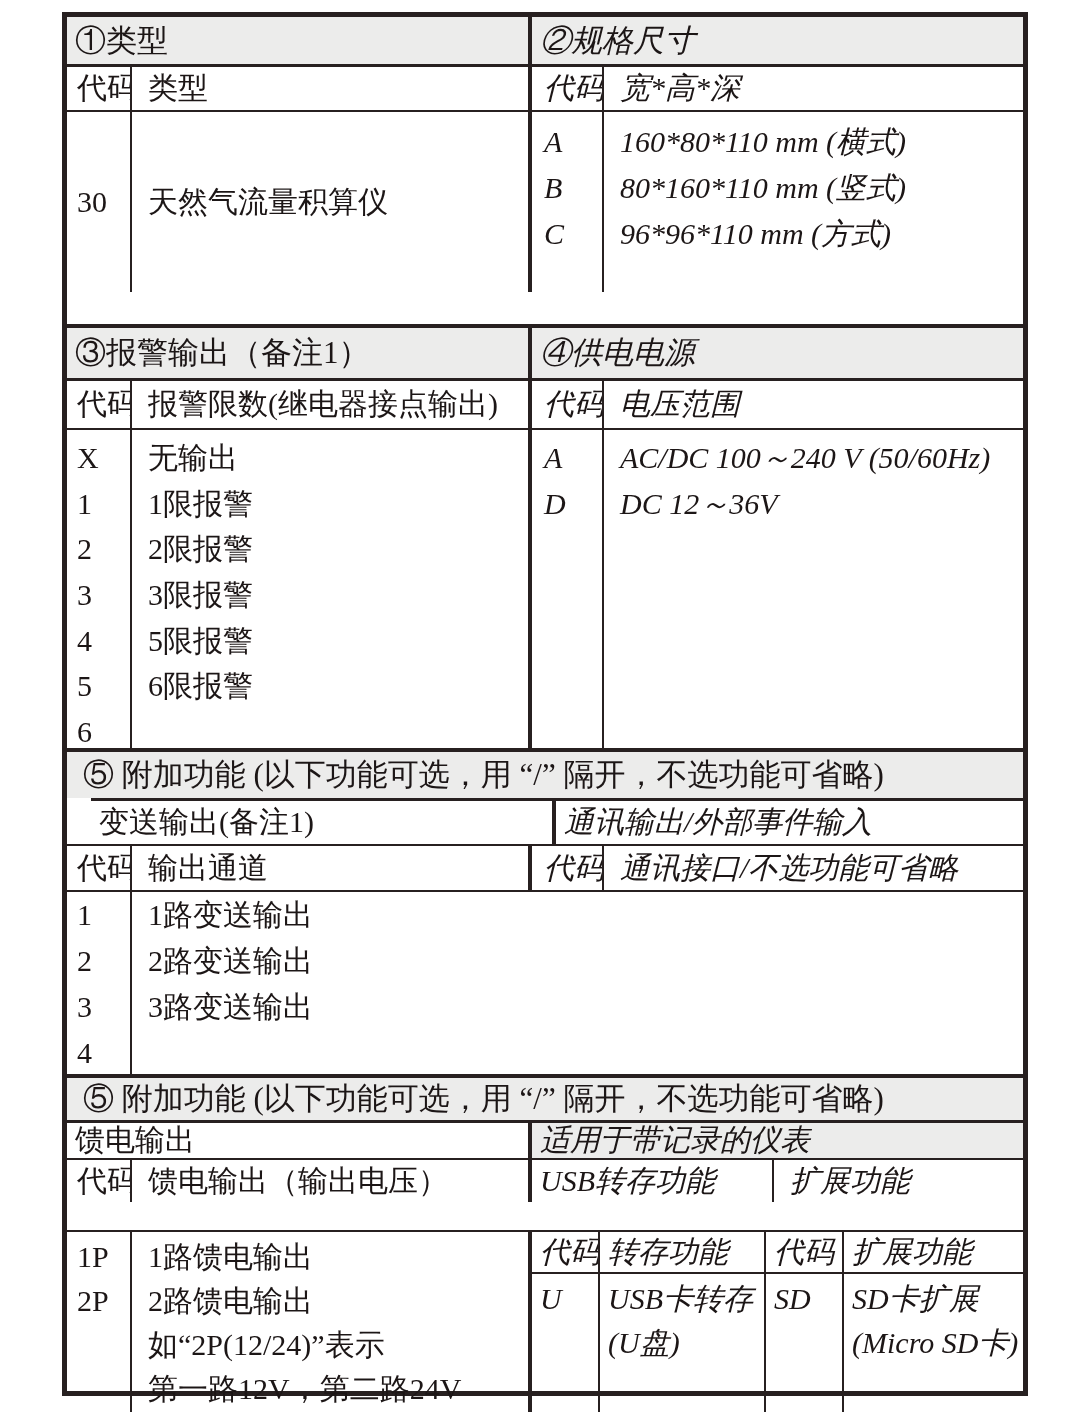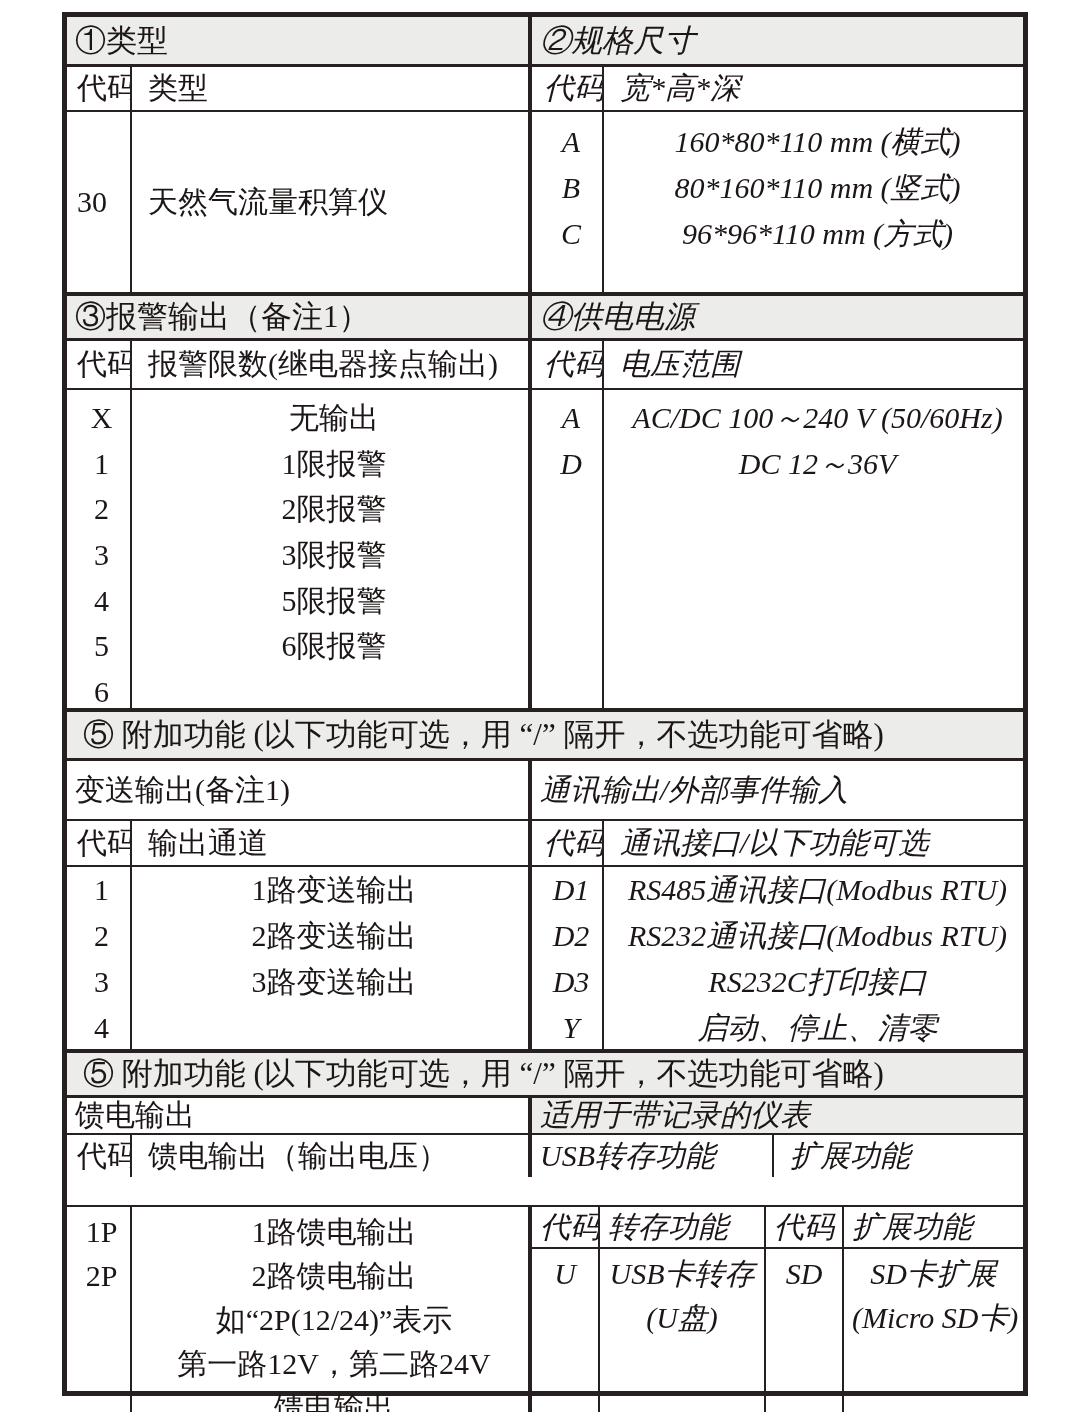--- a/index.html
+++ b/index.html
@@ -8,27 +8,27 @@
     --tx:#1c1616;
   }
   html,body{margin:0;padding:0;background:#fff;}
   .page{position:relative;width:1080px;height:1412px;background:#ffffff;
         font-family:"Liberation Serif","DejaVu Serif",serif;color:var(--tx);}
   .tbl{position:absolute;left:62px;top:12px;width:966px;height:1384px;
        box-sizing:border-box;border:5px solid var(--bc);
        display:flex;flex-direction:column;background:#fff;}
   .row{display:flex;box-sizing:border-box;border-top:0 solid var(--bc);flex:none;}
   .bt2{border-top-width:2px;} .bt3{border-top-width:3px;} .bt4{border-top-width:4px;}
-  .rA{height:47px;} .rB{height:46px;} .rC{height:182px;} .rD{height:46px;}
-  .rE{height:50px;} .rF{height:320px;} .rG{height:50px;} .rH{height:61px;}
+  .rA{height:47px;} .rB{height:46px;} .rC{height:182px;} .rD{height:54px;margin-top:32px;}
+  .rE{height:50px;} .rF{height:320px;} .rG{height:50px;} .rH{height:46px;margin-left:24px;}
   .rI{height:46px;} .rJ{height:184px;} .rK{height:46px;} .rL{height:38px;}
   .rM{height:44px;} .rN{height:221px;margin-top:28px;}
   .gy{background:var(--gray);}
   .c{box-sizing:border-box;display:flex;align-items:center;padding:0 8px;
-     font-size:30px;white-space:nowrap;overflow:hidden;text-align:center;}
+     font-size:30px;white-space:nowrap;overflow:hidden;}
   .title{font-size:31px;}
   .bl2{border-left:2px solid var(--bc);}
   .halfL{width:461px;flex:none;display:flex;box-sizing:border-box;}
   .halfR{width:495px;flex:none;display:flex;box-sizing:border-box;
          border-left:4px solid var(--bc);font-style:italic;}
   .fill{flex:1;padding-left:16px;}
   .codeL{width:63px;flex:none;padding:0 4px 0 10px;}
   .codeR{width:70px;flex:none;padding:0 4px 0 12px;}
   .col{flex-direction:column;align-items:stretch;justify-content:flex-start;padding-top:0;}
   .ln{display:block;}
@@ -145,50 +145,36 @@
       <div class="c halfR">通讯输出/外部事件输入</div>
     </div>
 
     <div class="row rI bt2">
       <div class="halfL">
         <div class="c codeL">代码</div>
         <div class="c fill bl2">输出通道</div>
       </div>
       <div class="halfR">
         <div class="c codeR">代码</div>
-        <div class="c fill bl2">通讯接口/以下功能可选</div>
+        <div class="c fill bl2">通讯接口/不选功能可省略</div>
       </div>
     </div>
 
     <div class="row rJ bt2">
       <div class="halfL">
         <div class="c codeL col padJ">
           <span class="ln lnJ">1</span>
           <span class="ln lnJ">2</span>
           <span class="ln lnJ">3</span>
           <span class="ln lnJ">4</span>
         </div>
         <div class="c fill bl2 col padJ">
           <span class="ln lnJ">1路变送输出</span>
           <span class="ln lnJ">2路变送输出</span>
           <span class="ln lnJ">3路变送输出</span>
-        </div>
-      </div>
-      <div class="halfR">
-        <div class="c codeR col padJ">
-          <span class="ln lnJ">D1</span>
-          <span class="ln lnJ">D2</span>
-          <span class="ln lnJ">D3</span>
-          <span class="ln lnJ">Y</span>
-        </div>
-        <div class="c fill bl2 col padJ">
-          <span class="ln lnJ">RS485通讯接口(Modbus RTU)</span>
-          <span class="ln lnJ">RS232通讯接口(Modbus RTU)</span>
-          <span class="ln lnJ">RS232C打印接口</span>
-          <span class="ln lnJ">启动、停止、清零</span>
         </div>
       </div>
     </div>
 
     <div class="row rK bt4">
       <div class="c fill gy title">⑤ 附加功能 (以下功能可选，用 “/” 隔开，不选功能可省略)</div>
     </div>
 
     <div class="row rL bt3">
       <div class="c halfL">馈电输出</div>

